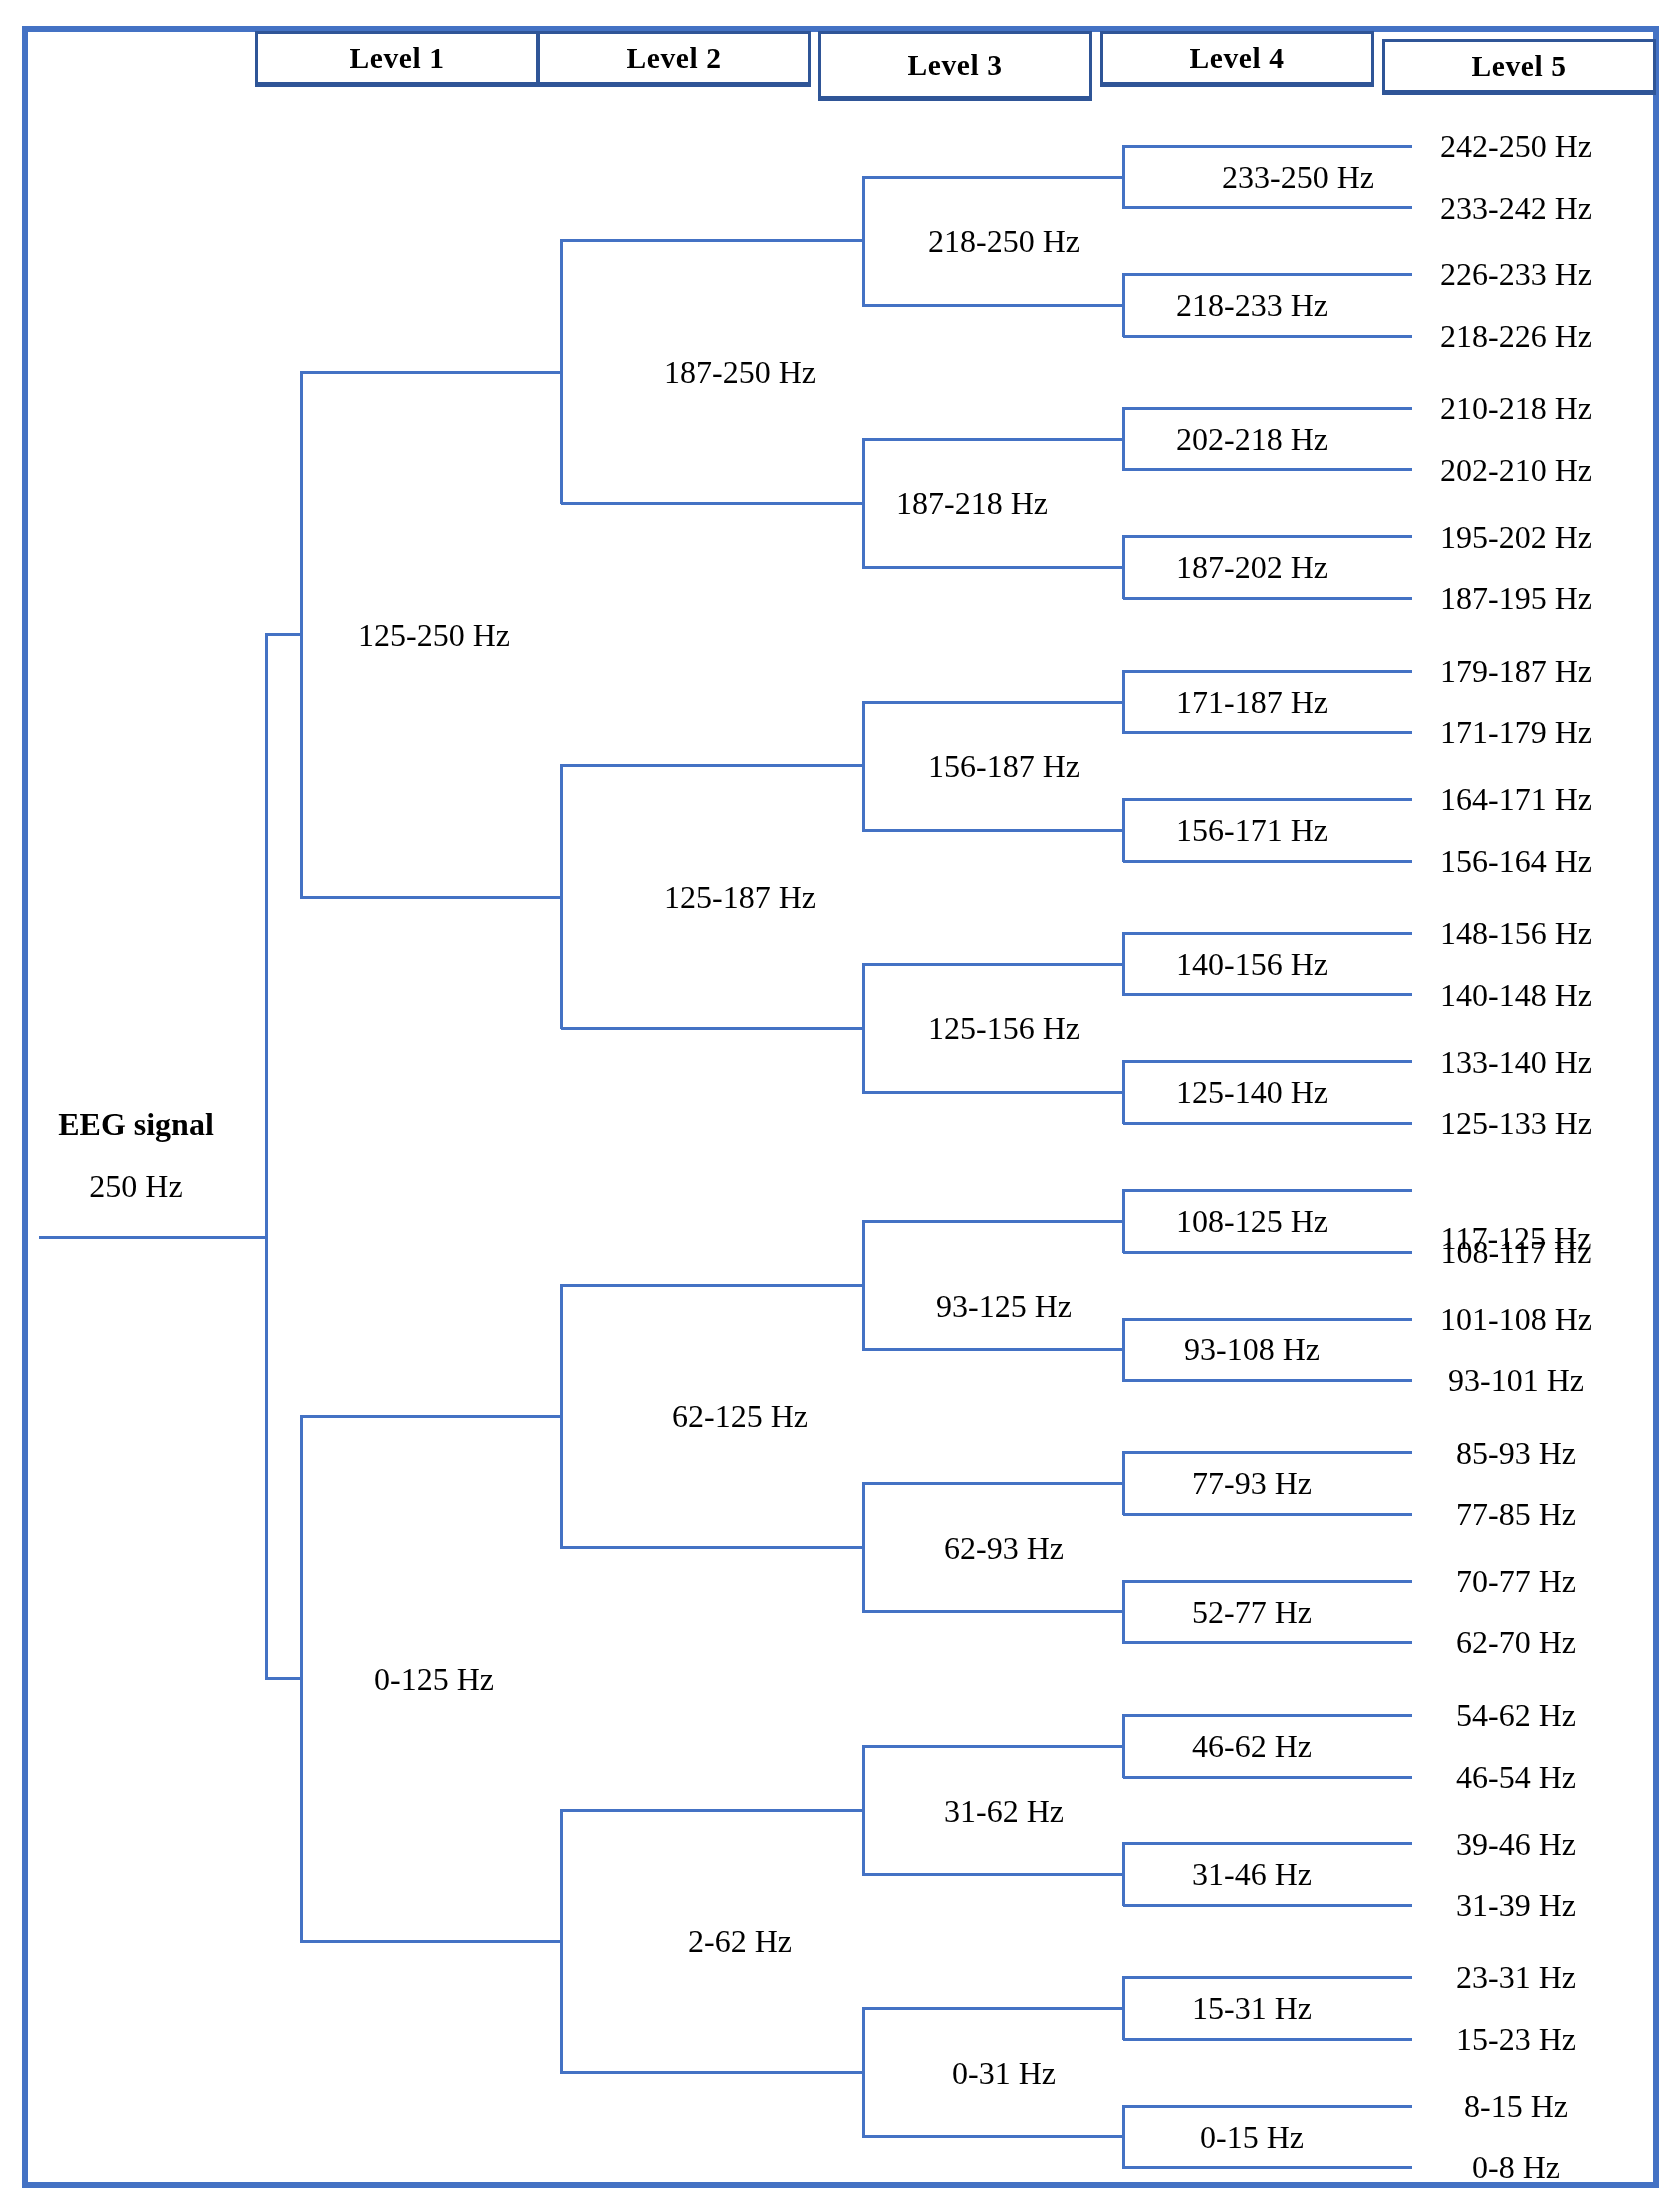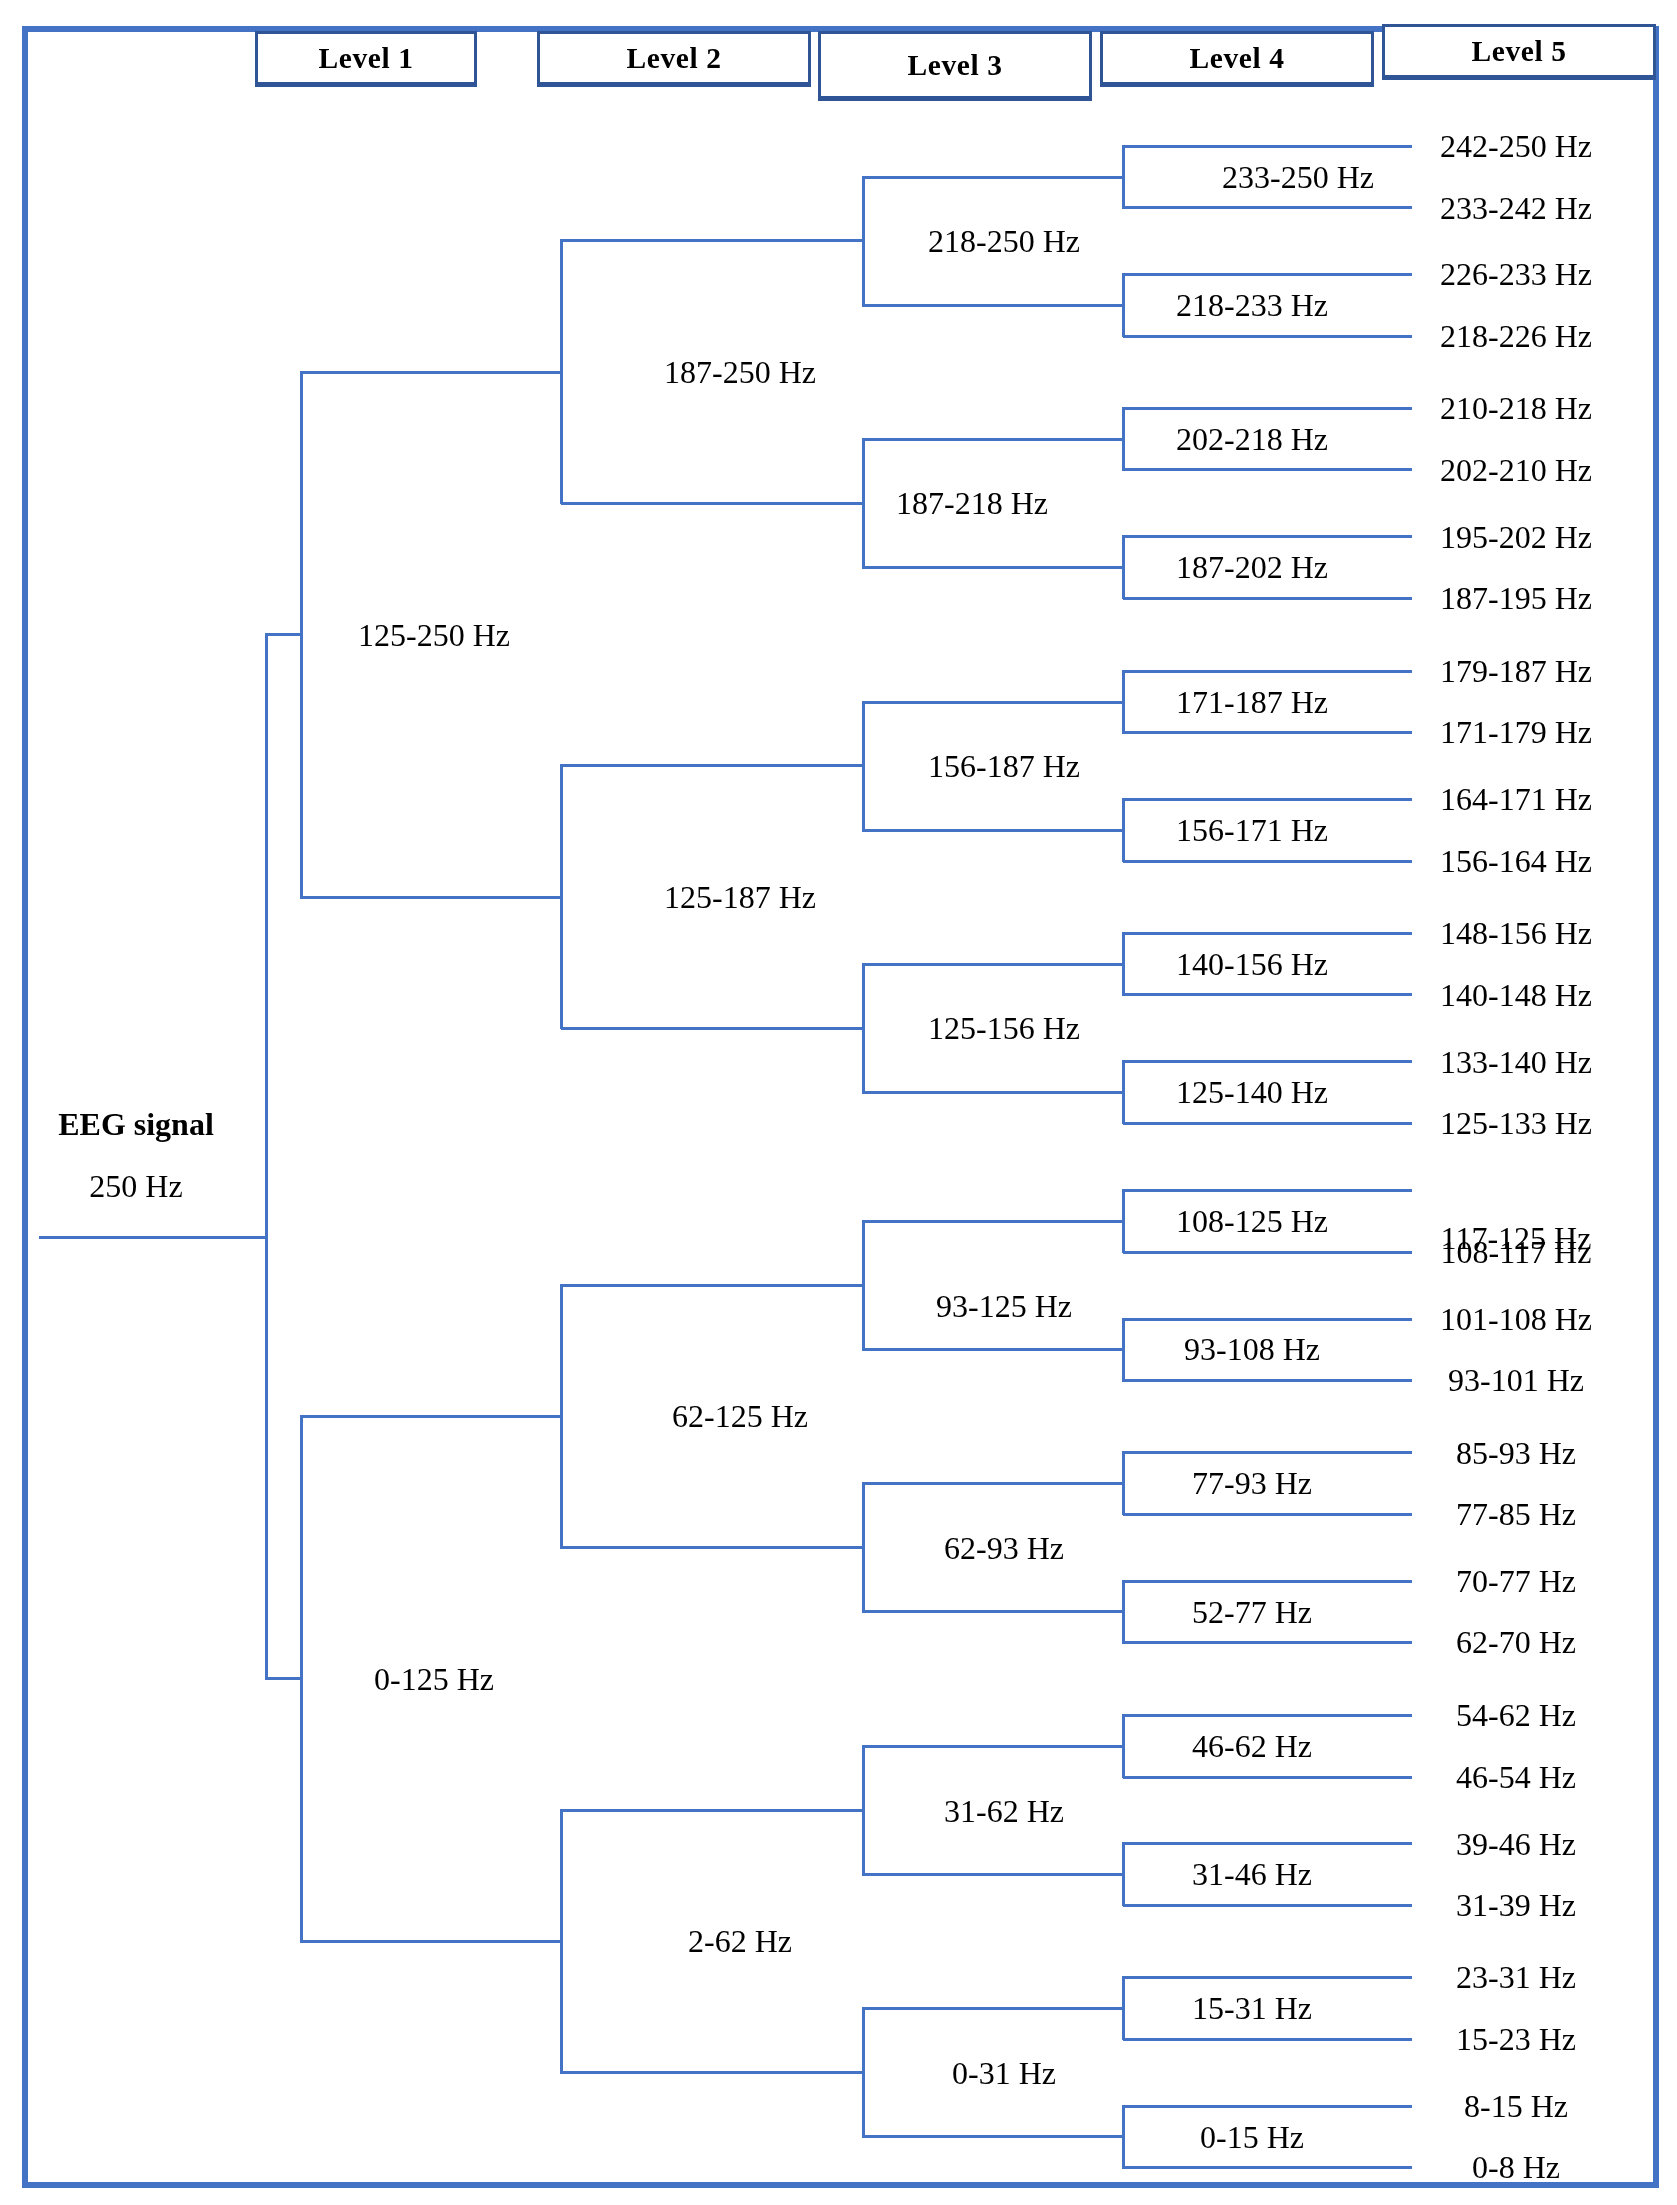--- a/index.html
+++ b/index.html
@@ -13,33 +13,33 @@
   .lbl{position:absolute;transform:translate(-50%,-50%);font-size:32px;
        white-space:nowrap;line-height:1;}
   .lbl.bold{font-weight:bold;}
 </style>
 </head>
 <body>
 
 <div id="page-border" style="left: 22px; top: 26.4px; width: 1637px; height: 2162px; border: 6.8px solid rgb(68, 114, 196);"></div>
 
 <div id="header-row">
-    <div class="hdr-box" style="left: 255px; top: 31px; width: 222px; height: 56px; border-width: 3.7px 3.7px 5.5px; border-style: solid; border-color: rgb(47, 85, 151); border-image: initial;">
+    <div class="hdr-box" style="left: 255px; top: 31px; width: 284px; height: 56px; border-width: 3.7px 3.7px 5.5px; border-style: solid; border-color: rgb(47, 85, 151); border-image: initial;">
       <span>Level 1</span>
     </div>
     <div class="hdr-box" style="left: 537px; top: 31px; width: 274px; height: 56px; border-width: 3.7px 3.7px 5.5px; border-style: solid; border-color: rgb(47, 85, 151); border-image: initial;">
       <span>Level 2</span>
     </div>
     <div class="hdr-box" style="left: 818px; top: 31px; width: 274px; height: 70px; border-width: 3.7px 3.7px 5.5px; border-style: solid; border-color: rgb(47, 85, 151); border-image: initial;">
       <span>Level 3</span>
     </div>
     <div class="hdr-box" style="left: 1100px; top: 31px; width: 274px; height: 56px; border-width: 3.7px 3.7px 5.5px; border-style: solid; border-color: rgb(47, 85, 151); border-image: initial;">
       <span>Level 4</span>
     </div>
-    <div class="hdr-box" style="left: 1382px; top: 24px; width: 274px; height: 56px; border-width: 3.7px 3.7px 5.5px; border-style: solid; border-color: rgb(47, 85, 151); border-image: initial;">
+    <div class="hdr-box" style="left: 1382px; top: 39px; width: 274px; height: 56px; border-width: 3.7px 3.7px 5.5px; border-style: solid; border-color: rgb(47, 85, 151); border-image: initial;">
       <span>Level 5</span>
     </div>
   </div>
 
 <div class="lbl bold" style="left:136px;top:1124px;">EEG signal</div>
 <div class="lbl" style="left:136px;top:1186px;">250 Hz</div>
 
 <div id="tree-canvas">
     <div class="vline" style="left: 265px; top: 633px; width: 3.1px; height: 1047px; background: rgb(68, 114, 196);"></div>
     <div class="vline" style="left: 300px; top: 371px; width: 3.1px; height: 528px; background: rgb(68, 114, 196);"></div>

